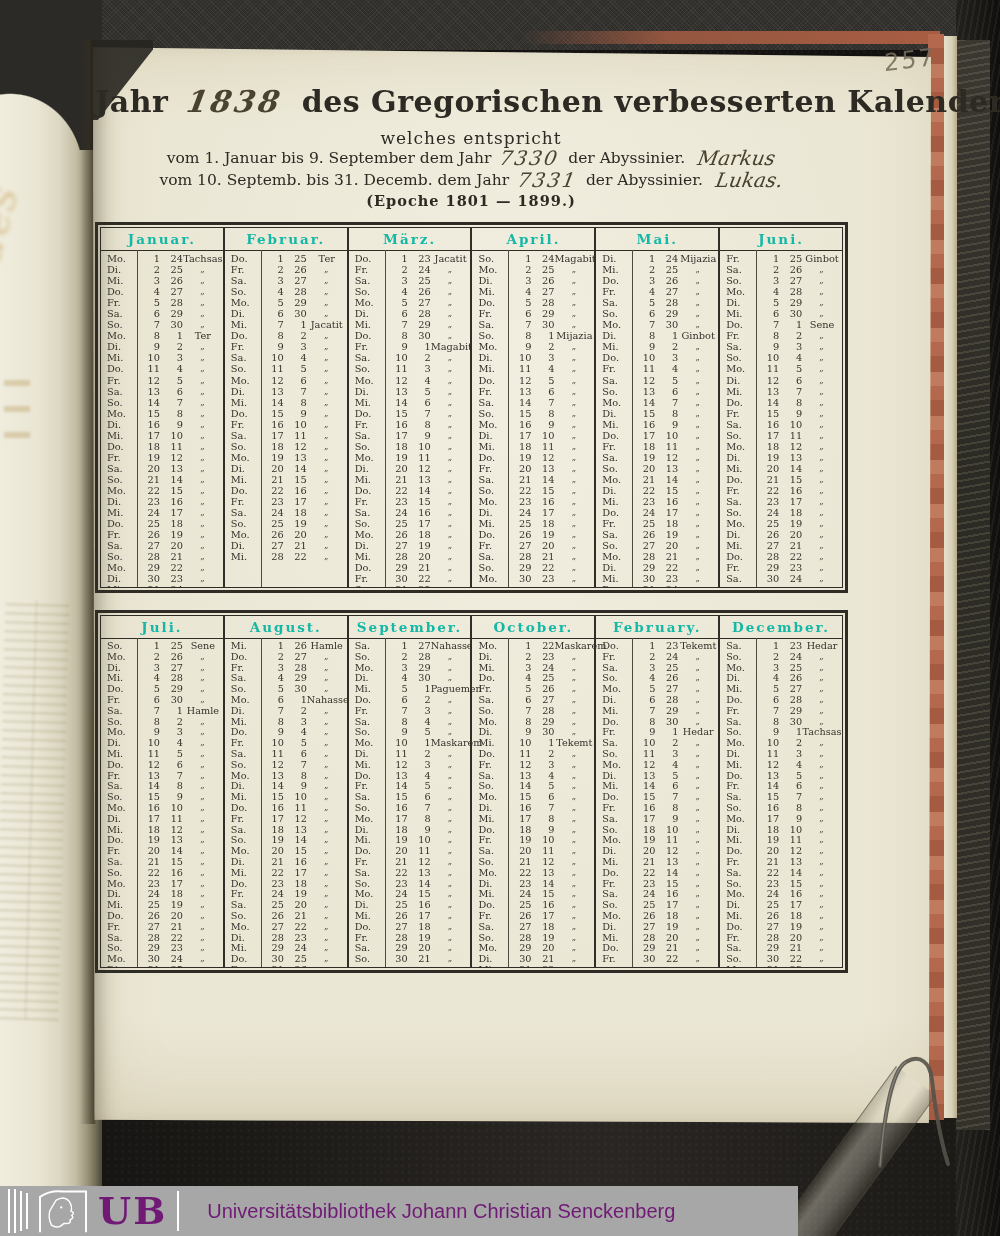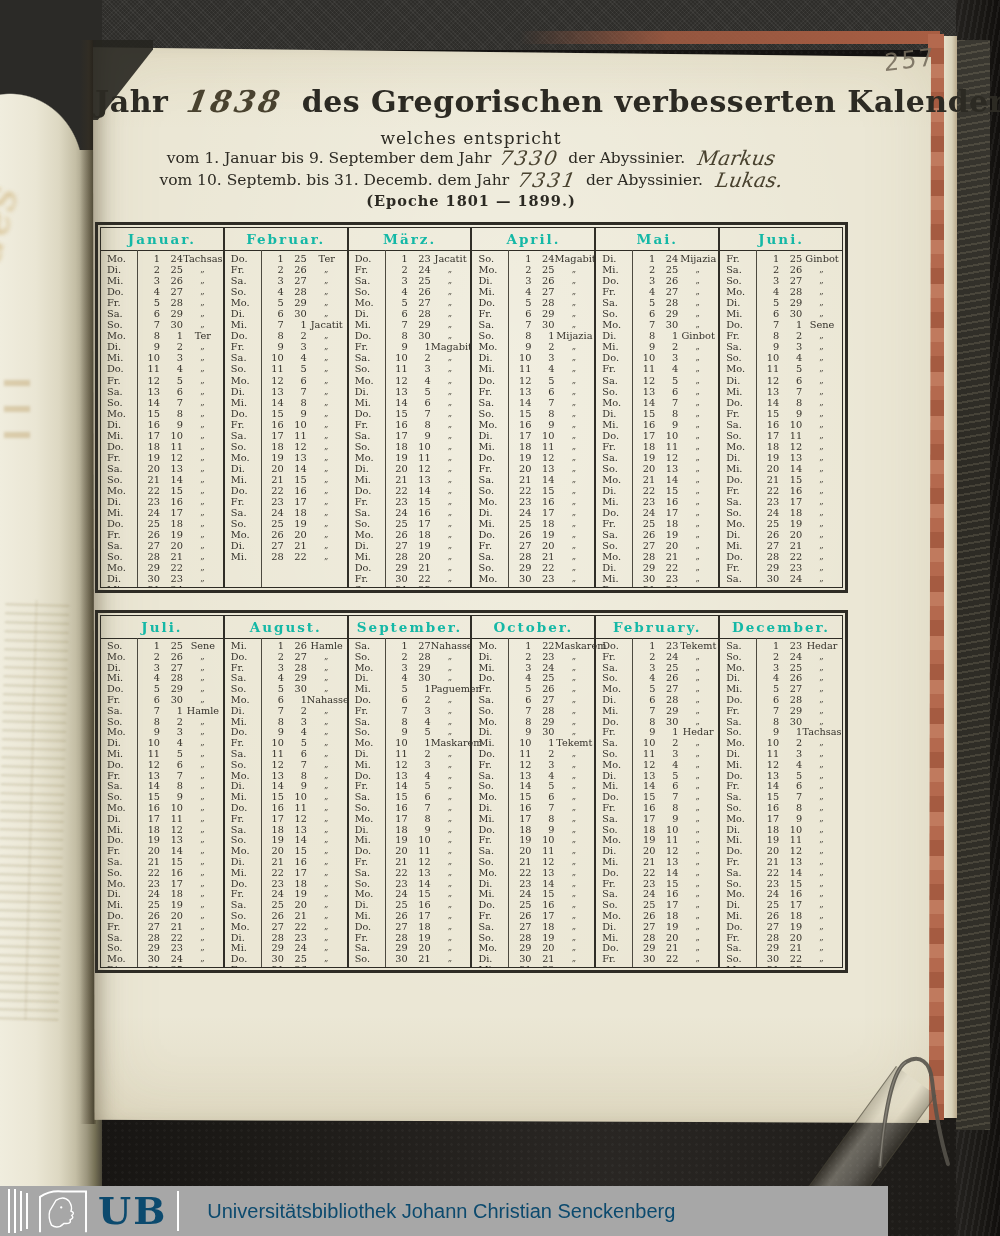--- a/index.html
+++ b/index.html
@@ -105,23 +105,23 @@
   .ditto{font-size:8.5px;color:#46433a;display:inline-block;transform:translateY(-1px);letter-spacing:1px;}
 
   
   .plexi{position:absolute;left:896px;top:1066px;width:48px;height:340px;z-index:40;
     transform:rotate(36deg);transform-origin:top left;
     background:linear-gradient(90deg, rgba(110,104,88,.30), rgba(226,221,204,.40) 30%, rgba(236,231,214,.30) 62%, rgba(85,80,68,.38));
     border-left:1px solid rgba(70,65,52,.5);border-right:1px solid rgba(70,65,52,.5);}
   .clip-svg{position:absolute;left:858px;top:1032px;z-index:41;}
 
   
-  .footer-bar{position:absolute;left:0;bottom:0;width:888px;height:50px;z-index:60;
+  .footer-bar{position:absolute;left:0;bottom:0;width:798px;height:50px;z-index:60;
     background:#a7a7a7;display:flex;align-items:center;
-    font-family:"Liberation Sans", sans-serif;color:#0c4a6e;}
+    font-family:"Liberation Sans", sans-serif;color:#701a75;}
   .logo-lines{display:flex;align-items:center;height:44px;margin-left:8px;}
   .logo-lines i{display:block;width:2px;background:#fff;margin-right:4px;}
   .logo-lines i:nth-child(1){height:44px;}
   .logo-lines i:nth-child(2){height:44px;}
   .logo-lines i:nth-child(3){height:40px;}
   .logo-lines i:nth-child(4){height:36px;}
   .logo-portrait{margin-left:2px;}
   .logo-ub{font-family:"DejaVu Serif", serif;font-weight:bold;font-size:38px;
     letter-spacing:2px;margin:0 10px 2px 6px;}
   .logo-div{width:2px;height:40px;background:#fff;margin-right:28px;}

